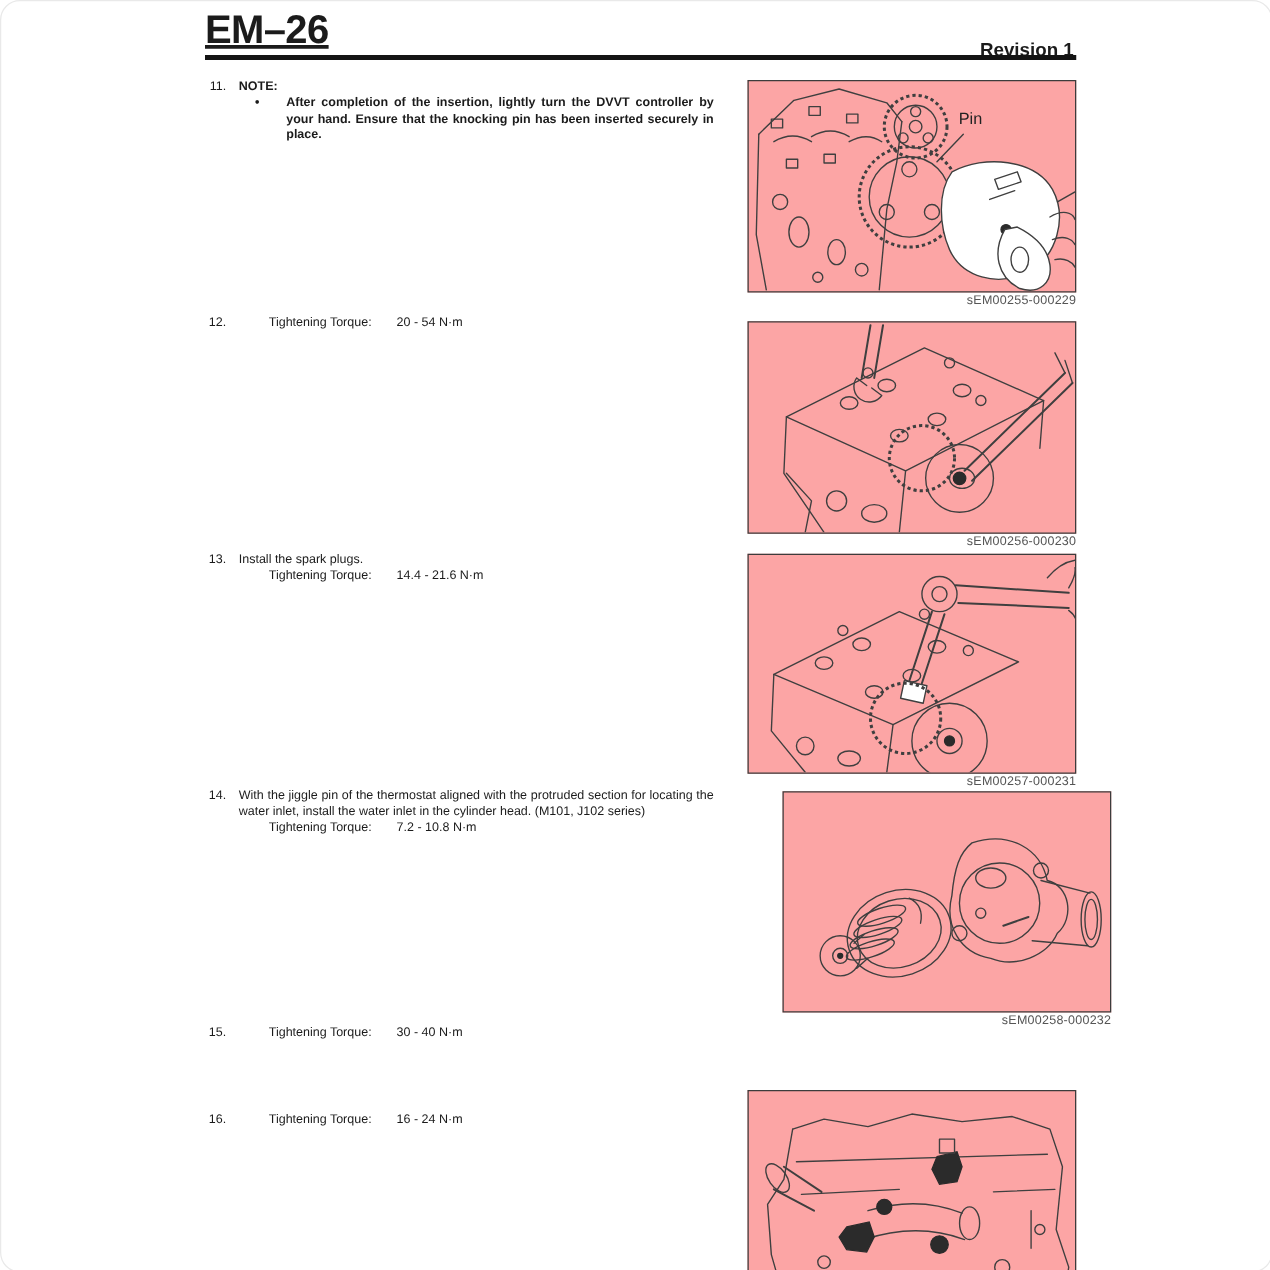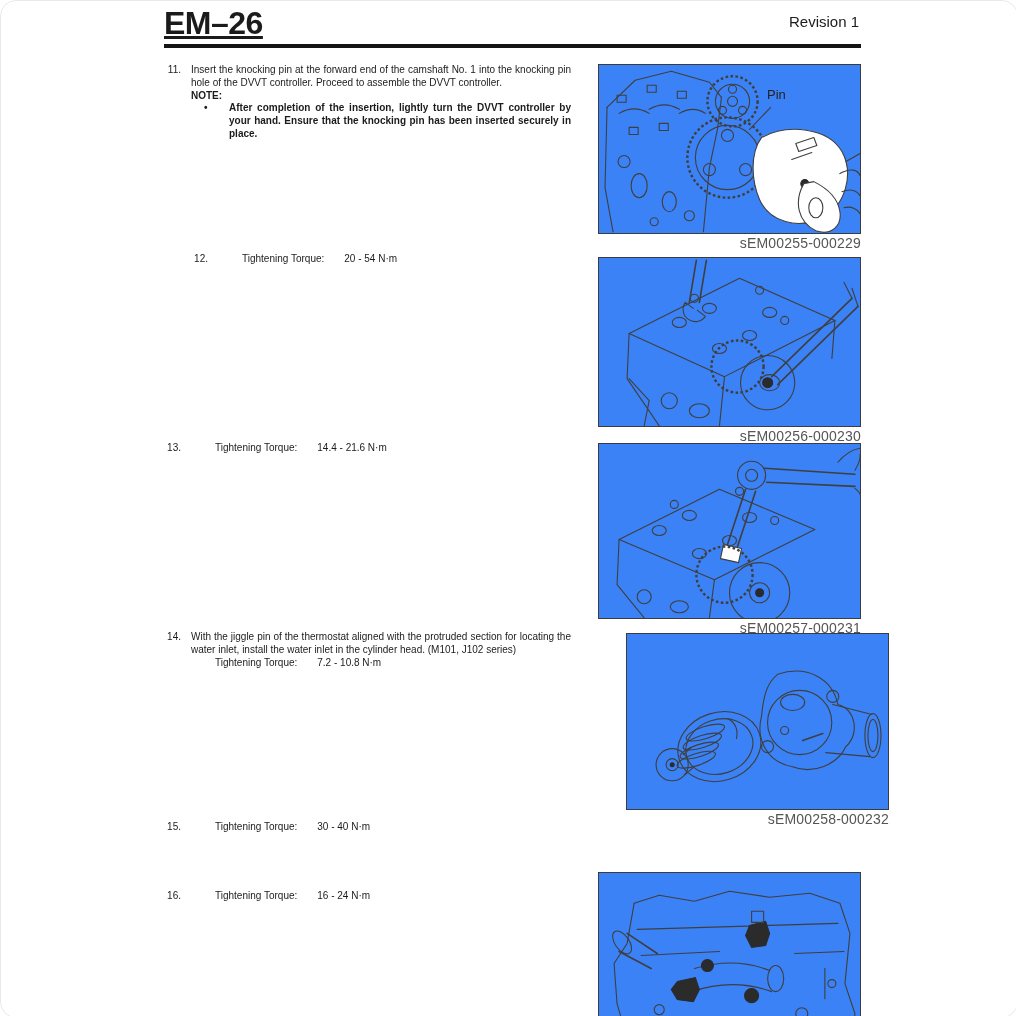--- a/index.html
+++ b/index.html
@@ -3,73 +3,73 @@
 <meta charset="utf-8">
 <style>
   html,body{margin:0;padding:0;background:#fff;}
   .page{
     position:relative;width:1016px;height:1016px;background:#fff;
     border:1px solid #e9e9e9;border-radius:16px;overflow:hidden;
     font-family:"Liberation Sans", sans-serif;color:#1b1b1b;
   }
   
   .header-code{position:absolute;left:163px;top:4px;font-size:32px;font-weight:bold;letter-spacing:-0.5px;text-decoration:underline;}
-  .header-rev{position:absolute;right:158px;top:12px;font-size:15px;font-weight:normal;}
+  .header-rev{position:absolute;right:158px;top:31px;font-size:15px;font-weight:bold;}
   .header-rule{position:absolute;left:163px;right:156px;top:43px;height:4px;background:#141414;}
   
   .step{position:absolute;left:152px;width:418px;font-size:10px;line-height:1.28;}
   .step-num{position:absolute;left:0;top:0;width:28px;text-align:right;}
   .step-body{margin-left:38px;text-align:justify;}
   .note-label{font-weight:bold;}
   .note-item{display:flex;font-weight:bold;margin-left:38px;}
   .note-bullet{flex:0 0 38px;padding-left:13px;box-sizing:border-box;}
   .note-body{flex:1;text-align:justify;}
   .torque{display:flex;font-weight:normal;padding-left:24px;margin-left:38px;white-space:nowrap;}
   .torque-value{margin-left:20px;}
   
   .figure{position:absolute;left:597px;width:263px;}
-  .figure-frame{position:relative;border:1.5px solid #3c3c3c;background:#3b82f6;box-sizing:border-box;overflow:hidden;}
+  .figure-frame{position:relative;border:1.5px solid #3c3c3c;background:#fca5a5;box-sizing:border-box;overflow:hidden;}
   .figure-frame svg{display:block;width:100%;height:100%;}
-  .figure-caption{text-align:right;font-size:14px;color:#555;margin-top:1px;letter-spacing:0.2px;}
+  .figure-caption{text-align:right;font-size:10px;color:#555;margin-top:1px;letter-spacing:0.2px;}
   .callout{position:absolute;left:168px;top:22px;font-size:13px;color:#222;}
   .ln{stroke:#3f3f3f;stroke-width:1.1;fill:none;stroke-linecap:round;stroke-linejoin:round;}
   .lnw{stroke:#3f3f3f;stroke-width:1.6;fill:none;stroke-linecap:round;stroke-linejoin:round;}
   .teeth{stroke:#3f3f3f;stroke-width:2.4;fill:none;stroke-dasharray:2.6 2.4;}
   .dark{fill:#2b2b2b;stroke:#2b2b2b;}
   .whitefill{fill:#fff;stroke:#3f3f3f;stroke-width:1.1;stroke-linejoin:round;}
 </style>
 </head>
 <body>
 
 <div class="page">
 
   <div class="header-code">EM–26</div>
   <div class="header-rev">Revision 1</div>
   <div class="header-rule"></div>
 
   <div class="step" style="top:63px;">
     <span class="step-num">11.</span>
-    <div class="step-body">Insert the knocking pin at the forward end of the camshaft No. 1 into the knocking pin hole of the DVVT controller. Proceed to assemble the DVVT controller.</div>
     <div class="note-label" style="margin-left:38px;">NOTE:</div>
     <div class="note-item">
       <span class="note-bullet">•</span>
       <span class="note-body">After completion of the insertion, lightly turn the DVVT controller by your hand. Ensure that the knocking pin has been inserted securely in place.</span>
     </div>
   </div>
 
-  <div class="step" style="top:252px;margin-left:27px;">
+  <div class="step" style="top:252px;">
     <span class="step-num">12.</span>
     <div class="torque">
       <span class="torque-label">Tightening Torque:</span>
       <span class="torque-value">20 - 54 N·m</span>
     </div>
   </div>
 
   <div class="step" style="top:441px;">
     <span class="step-num">13.</span>
+    <div class="step-body">Install the spark plugs.</div>
     <div class="torque">
       <span class="torque-label">Tightening Torque:</span>
       <span class="torque-value">14.4 - 21.6 N·m</span>
     </div>
   </div>
 
   <div class="step" style="top:630px;">
     <span class="step-num">14.</span>
     <div class="step-body">With the jiggle pin of the thermostat aligned with the protruded section for locating the water inlet, install the water inlet in the cylinder head. (M101, J102 series)</div>
     <div class="torque">

